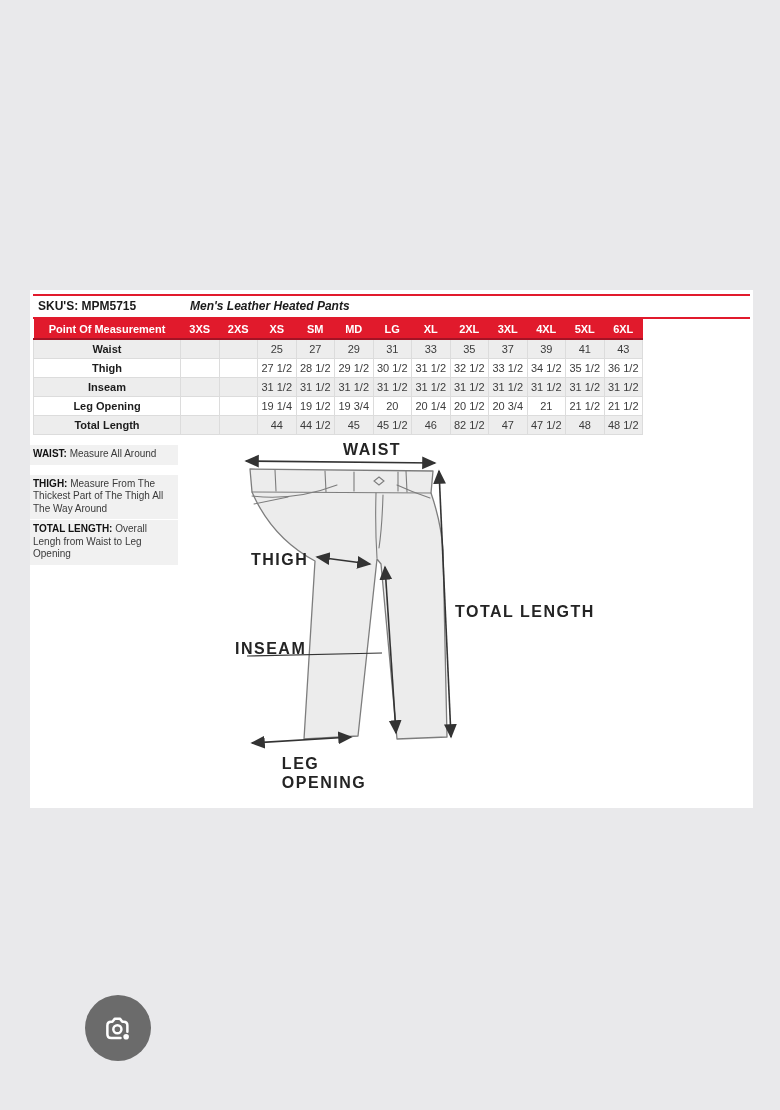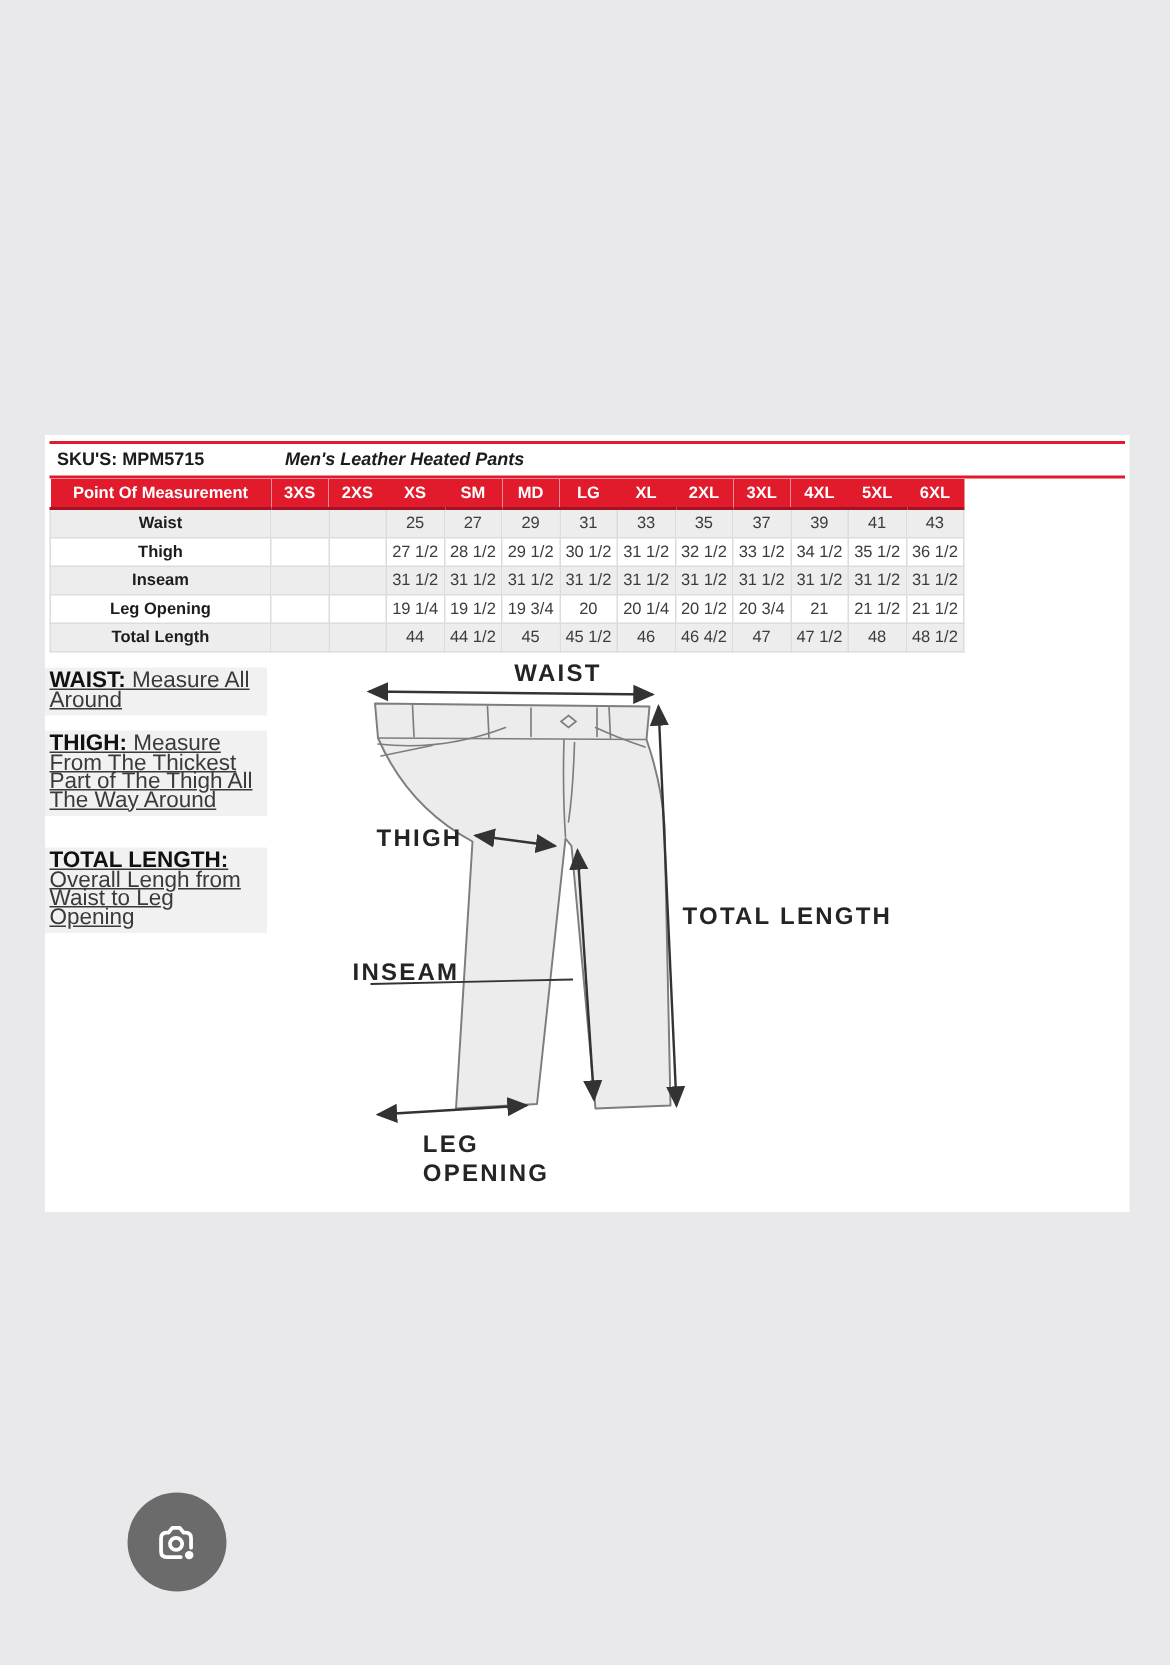--- a/index.html
+++ b/index.html
@@ -31,25 +31,25 @@
   }
   table.size td{border:1px solid #dcdcdc;color:#3c3c3c;}
   table.size td.rowlabel{font-weight:bold;color:#1c1c1c;}
   table.size tbody tr:nth-child(odd){background:#ededed;}
   table.size tbody tr:nth-child(even){background:#fff;}
   col.first{width:147px;}
   
   .defs{position:absolute;left:0;top:155px;width:158px;}
   .def{
     background:var(--def-bg,#f1f1f1);
-    font-size:15px;line-height:12.5px;color:#3a3a3a;
-    padding:3px 5px 4px 3px;width:148px;box-sizing:border-box;text-decoration:underline;
+    font-size:10px;line-height:12.5px;color:#3a3a3a;
+    padding:3px 5px 4px 3px;width:148px;box-sizing:border-box;
   }
   .def b{color:#111;}
-  .def.m1{margin-bottom:10px;} .def.m2{margin-bottom:21px;}
+  .def.m1{margin-bottom:10px;} .def.m2{margin-bottom:1px;}
   .def.m3{margin-bottom:16px;} .def.m4{margin-bottom:14px;}
   
   .diagram-svg{position:absolute;left:200px;top:150px;}
   .diag-label{
     position:absolute;font-weight:bold;font-size:16px;letter-spacing:1.5px;
     color:#242424;white-space:nowrap;
   }
   .lbl-waist{left:342px;top:151px;transform:translateX(-50%);}
   .lbl-thigh{left:221px;top:261px;}
   .lbl-total{left:425px;top:313px;}
@@ -159,21 +159,21 @@
             </tr>
             <tr>
               <td class="rowlabel">Total Length</td>
               <td></td>
               <td></td>
               <td>44</td>
               <td>44 1/2</td>
               <td>45</td>
               <td>45 1/2</td>
               <td>46</td>
-              <td>46 4/2</td>
+              <td>82 1/2</td>
               <td>47</td>
               <td>47 1/2</td>
               <td>48</td>
               <td>48 1/2</td>
             </tr>
           </tbody>
       </table>
     </div>
 
     <div class="defs">

